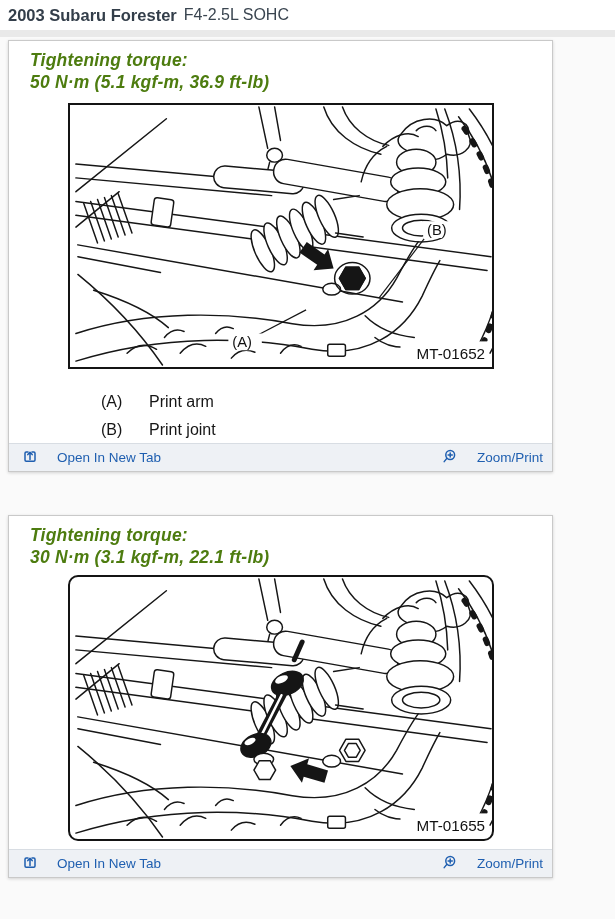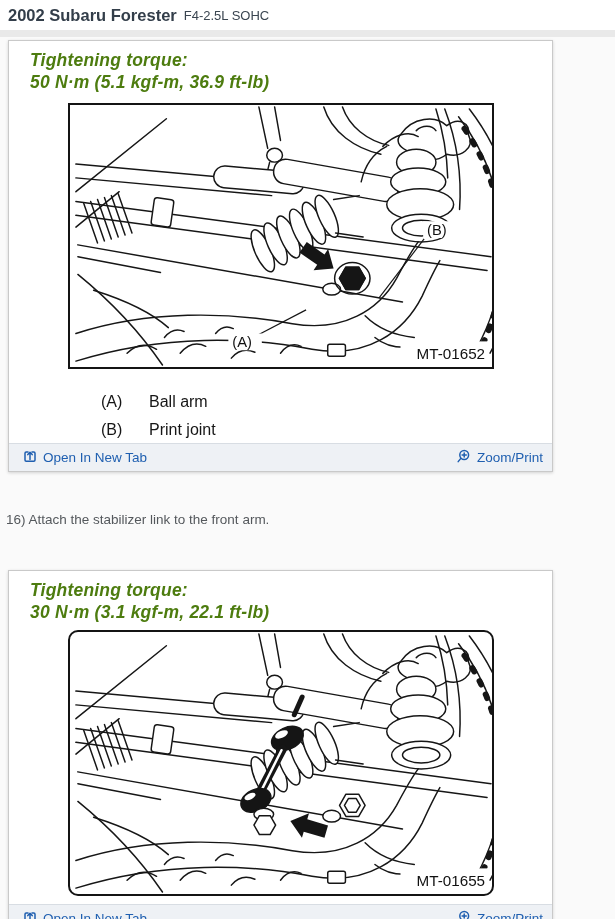--- a/index.html
+++ b/index.html
@@ -10,21 +10,21 @@
     font-family:"Liberation Sans", sans-serif;
     position:relative;
   }
   
   .header-bar {
     height:30px; background:#ffffff;
     display:flex; align-items:center; gap:7px;
     padding-left:8px;
   }
   .vehicle-title { font-size:16.5px; font-weight:700; color:#333e4a; }
-  .engine-subtitle { font-size:13px; font-weight:400; color:#3a4550; }
+  .engine-subtitle { font-size:16px; font-weight:400; color:#3a4550; }
   .divider-band { height:7px; background:#e9e9e9; }
 
   
   .card {
     position:relative; width:545px; margin-left:8px;
     background:#ffffff; border:1px solid #c9c9c9;
     box-shadow:0 1px 3px rgba(0,0,0,.16);
   }
   .card1 { margin-top:3px; height:432px; }
   .card2 { margin-top:43px; height:363px; }
@@ -48,35 +48,35 @@
   .legend-row { display:flex; line-height:28px; font-size:16px; color:#161616; }
   .legend-key { width:48px; }
 
   .card-footer {
     position:absolute; left:0; right:0; bottom:0; height:28px;
     background:#eef1f5; border-top:1px solid #d8dde3;
     display:flex; align-items:center; justify-content:space-between;
     padding:0 9px 0 14px;
   }
   .footer-link {
-    display:flex; align-items:center; gap:6px;
+    display:flex; align-items:center; gap:20px;
     color:#1f5fb0; font-size:13.5px; text-decoration:none; cursor:pointer;
   }
   .footer-link svg { flex:0 0 auto; }
 
   
   .step-text { margin:40px 0 0 6px; font-size:13.5px; color:#54585c; }
 </style>
 </head>
 <body>
 
 <div class="page">
 
   <header class="header-bar">
-    <span class="vehicle-title">2002 Subaru Forester</span>
+    <span class="vehicle-title">2003 Subaru Forester</span>
     <span class="engine-subtitle">F4-2.5L SOHC</span>
   </header>
   <div class="divider-band"></div>
 
   <section class="card card1">
     <div class="torque-block">
       <div class="torque-heading">Tightening torque:</div>
       <div class="torque-value">50 N·m (5.1 kgf-m, 36.9 ft-lb)</div>
     </div>
 
@@ -165,21 +165,21 @@
           <text x="363" y="132">(B)</text>
         </g>
         <rect x="336" y="240" width="90" height="24" fill="#fff"></rect>
         <text x="422" y="258" text-anchor="end" font-size="15.5" fill="#111">MT-01652</text>
       </svg>
     </div>
 
     <div class="legend">
       <div class="legend-row">
         <span class="legend-key">(A)</span>
-        <span>Ball arm</span>
+        <span>Print arm</span>
       </div>
       <div class="legend-row">
         <span class="legend-key">(B)</span>
         <span>Print joint</span>
       </div>
     </div>
 
     <div class="card-footer">
       <a class="footer-link">
         <span>
@@ -196,21 +196,20 @@
             <circle cx="8.2" cy="6" r="4.4"></circle>
             <path d="M8.2,3.9 V8.1 M6.1,6 H10.3"></path>
             <path d="M4.8,9.4 L2.2,12.6"></path>
           </svg>
         </span>
         <span>Zoom/Print</span>
       </a>
     </div>
   </section>
 
-  <p class="step-text">16) Attach the stabilizer link to the front arm.</p>
 
   <section class="card card2">
     <div class="torque-block">
       <div class="torque-heading">Tightening torque:</div>
       <div class="torque-value">30 N·m (3.1 kgf-m, 22.1 ft-lb)</div>
     </div>
 
     <div class="diagram-frame" style="top:59px;border-radius:10px;">
       <svg viewBox="0 0 429 266" preserveAspectRatio="none">
         <use href="#base-art"></use>

